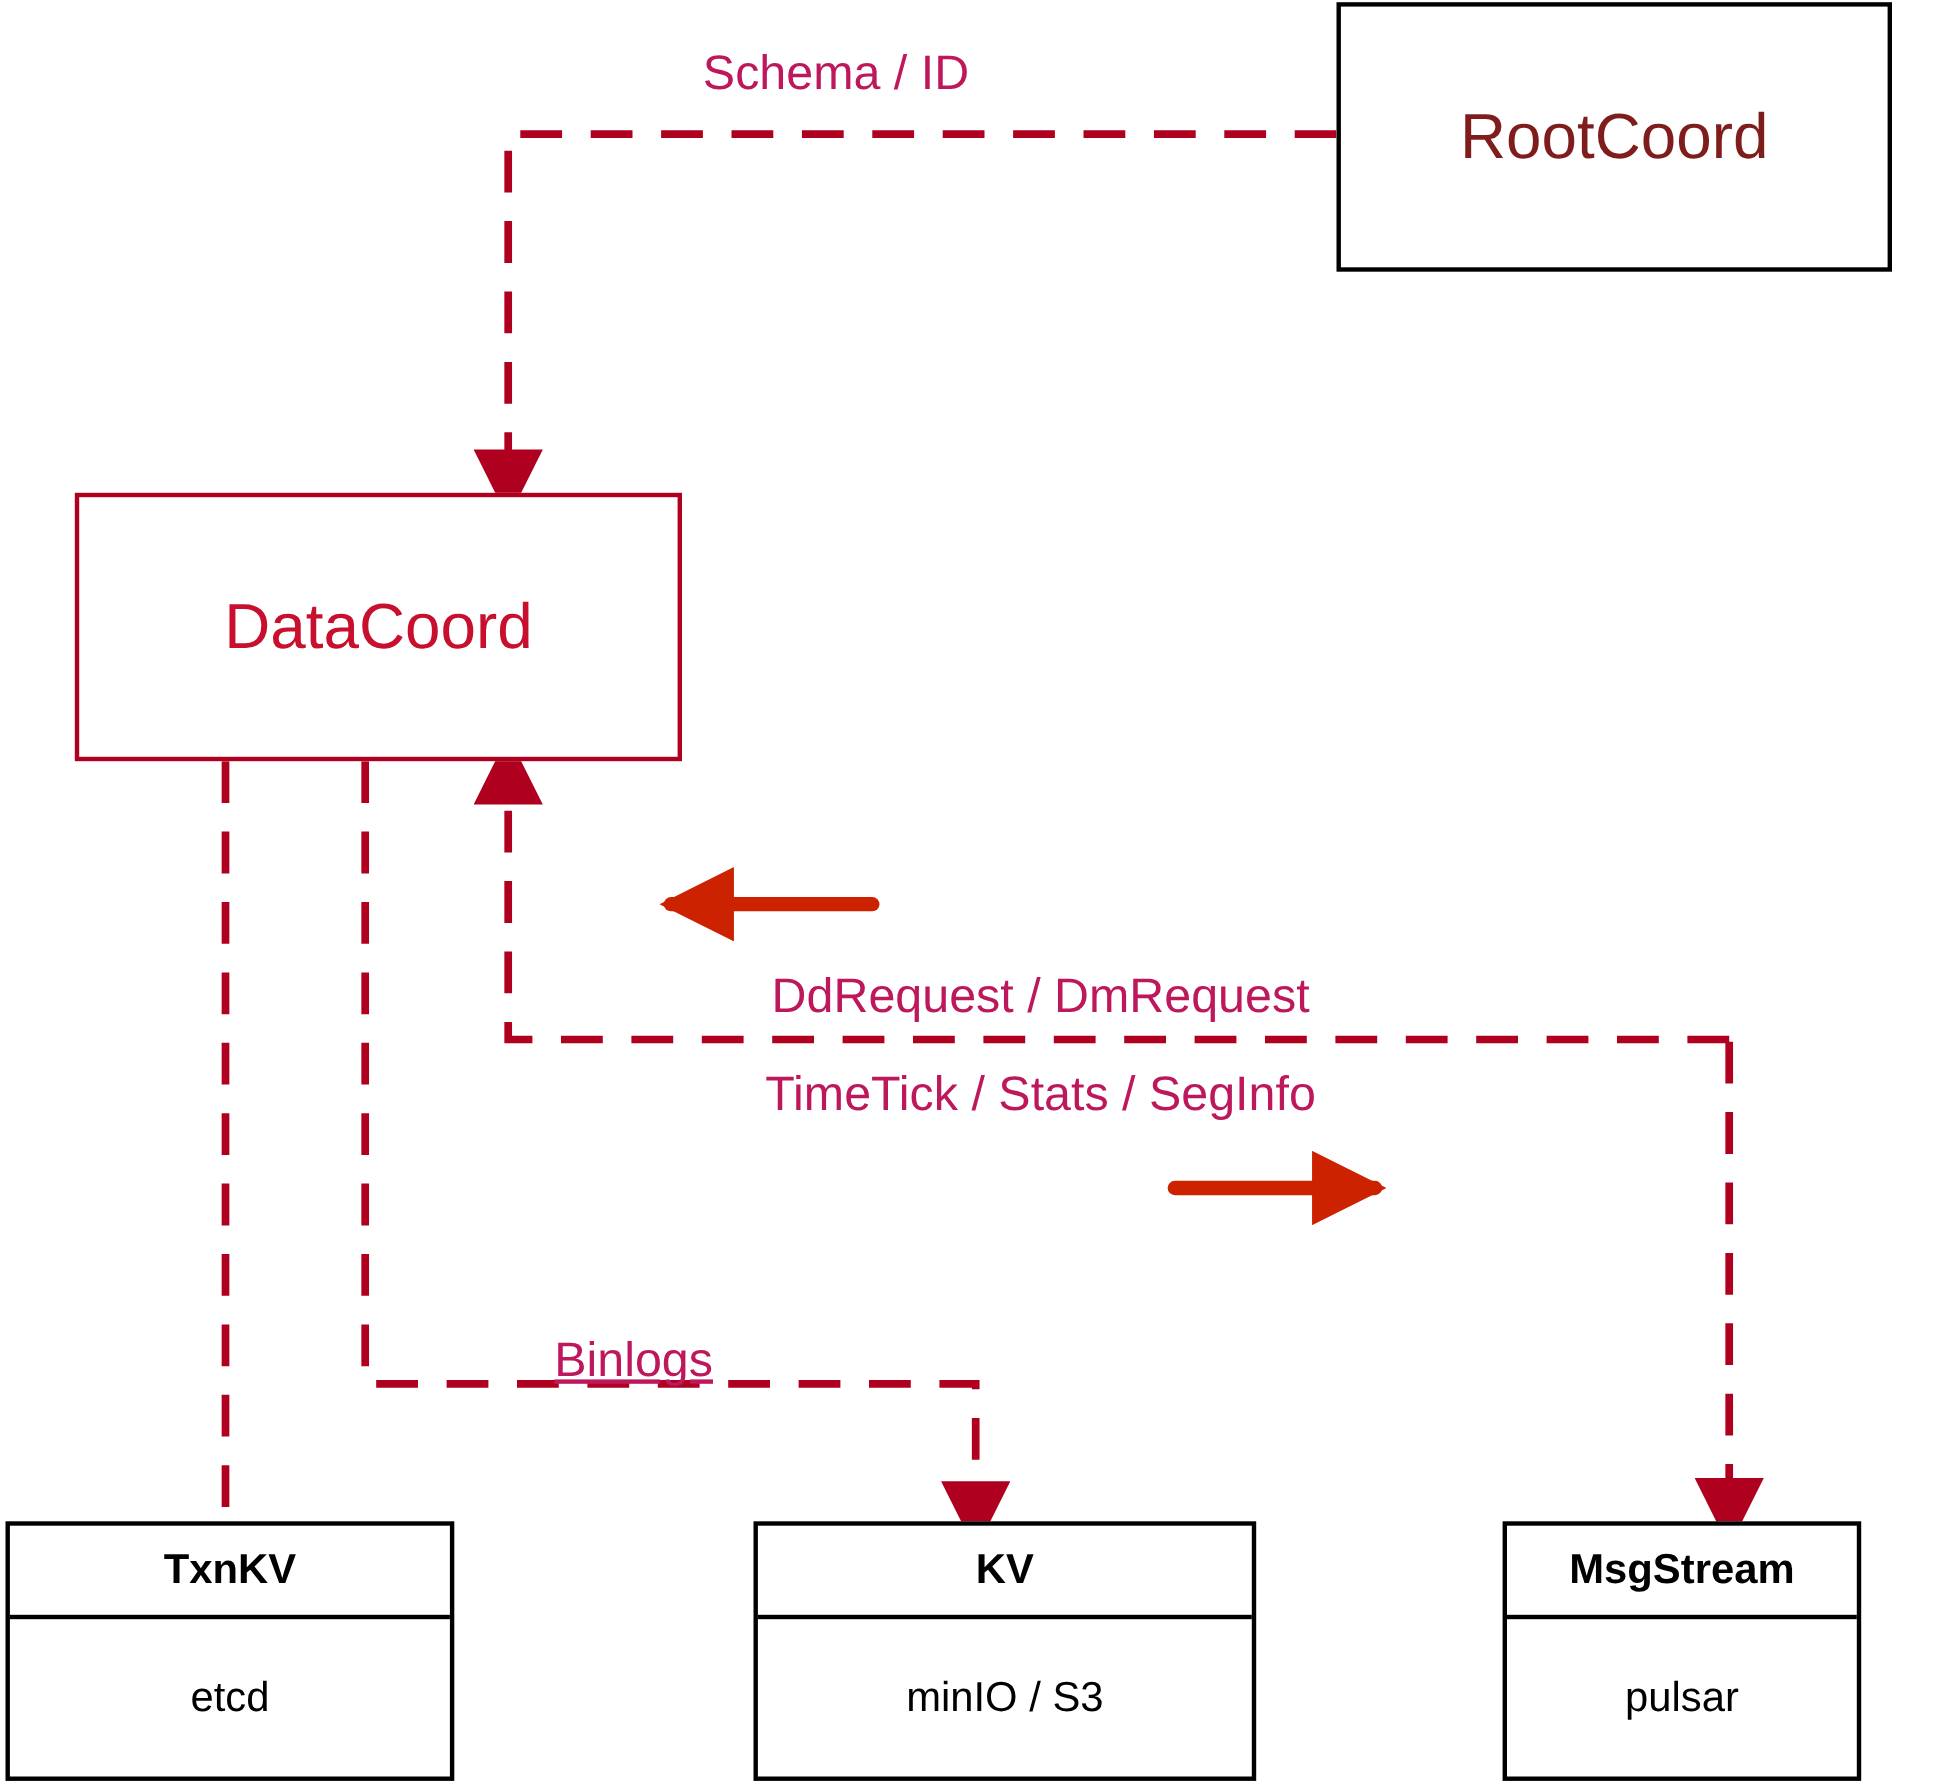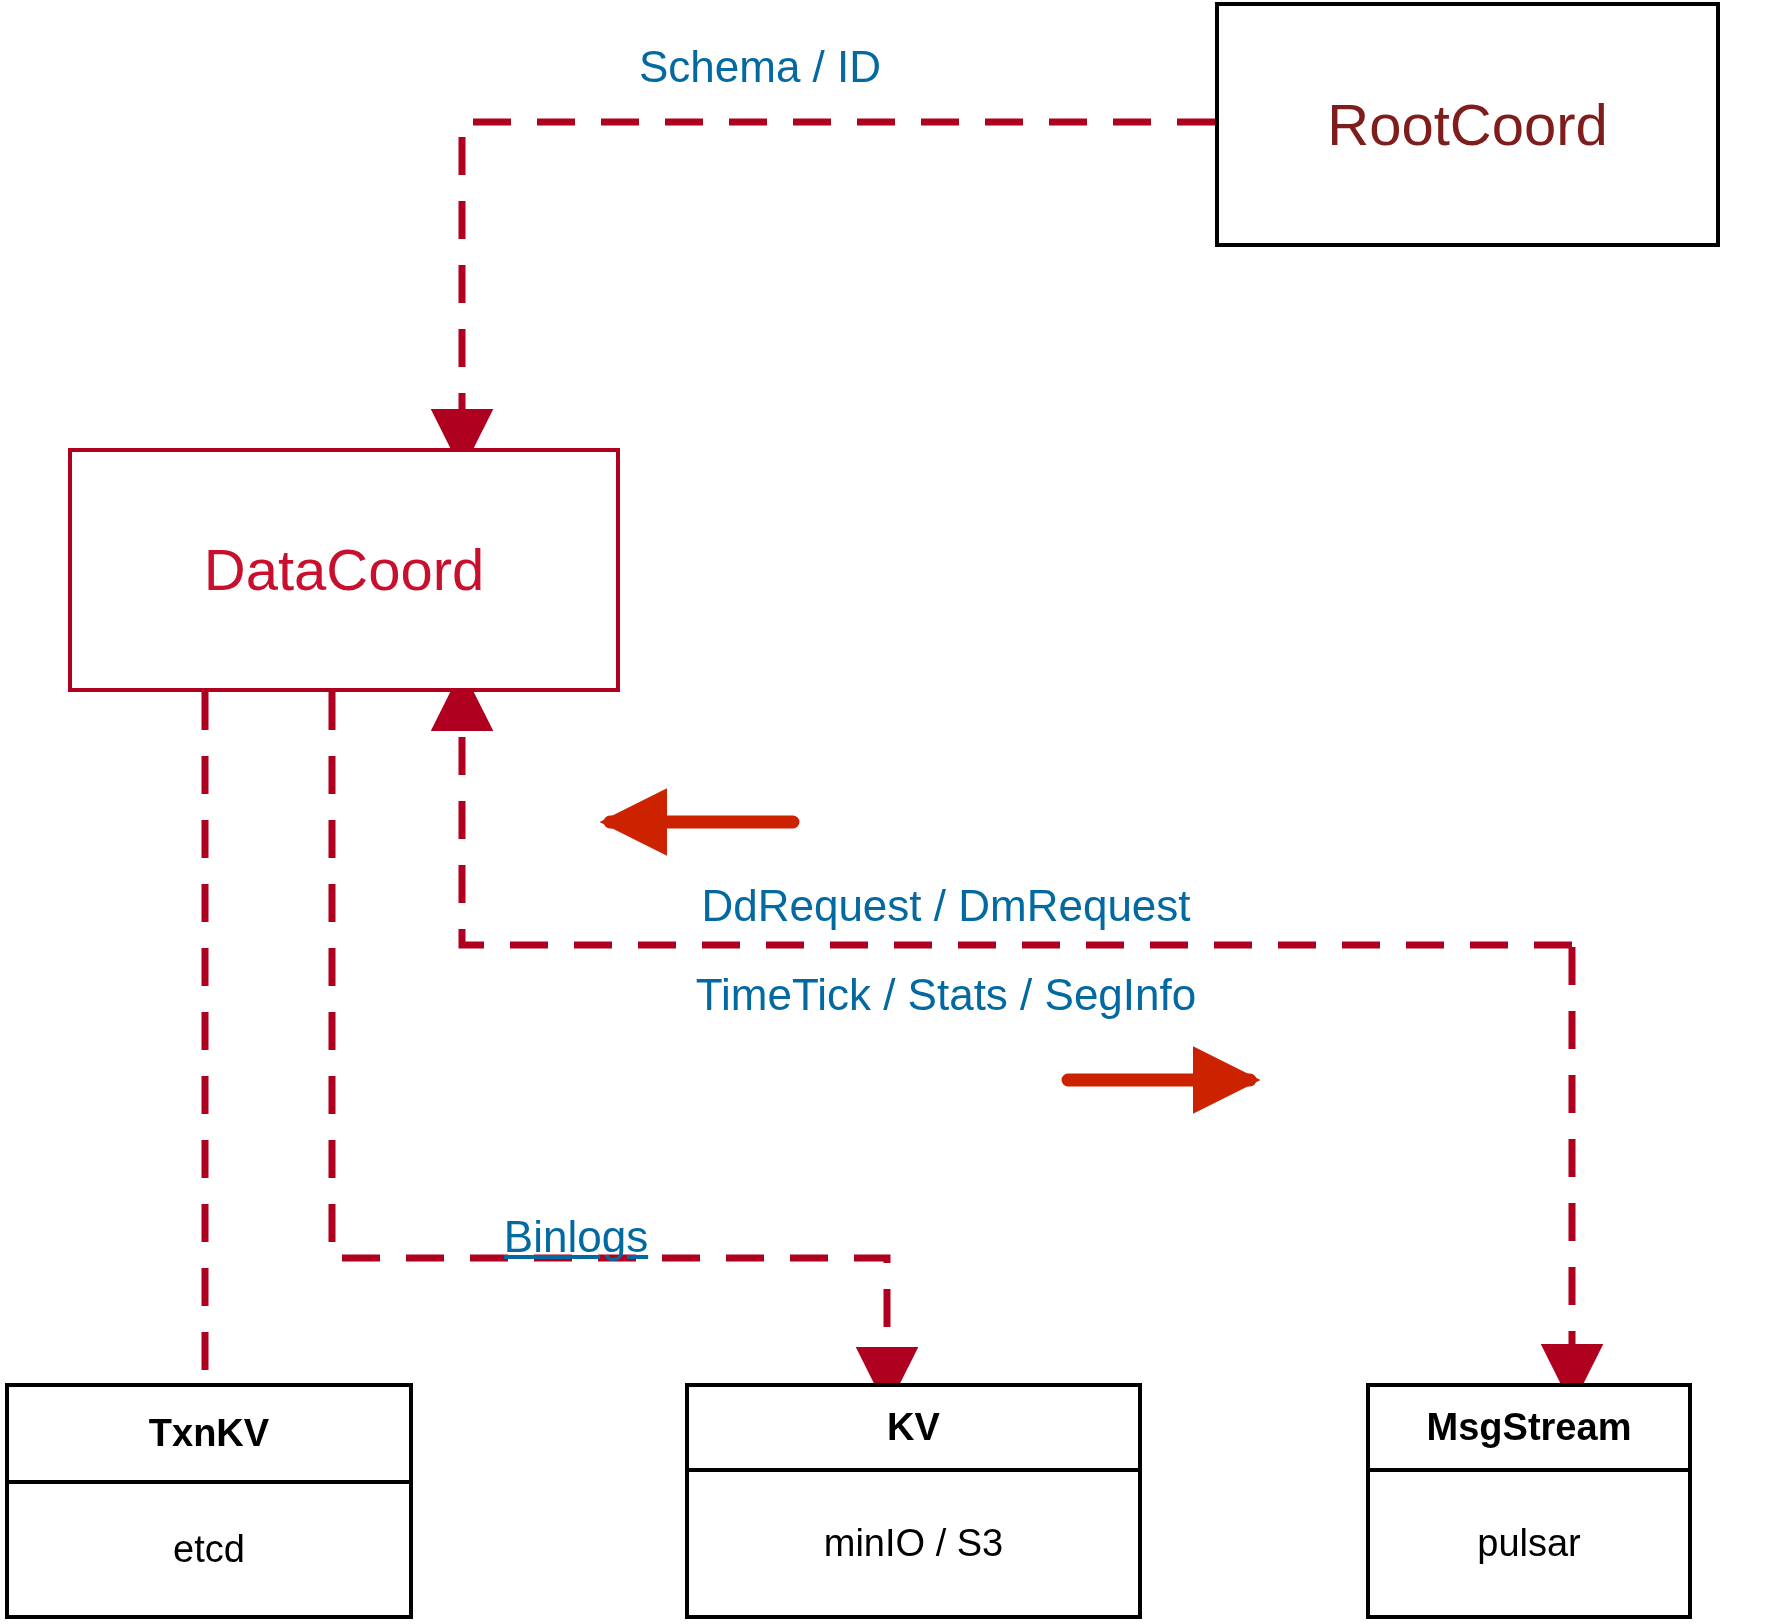--- a/index.html
+++ b/index.html
@@ -74,21 +74,21 @@
     justify-content: center;
     font-size: 38px;
     color: #000000;
     box-sizing: border-box;
     line-height: 1.45;
     text-align: center;
   }
   .edge-label {
     position: absolute;
     font-size: 44px;
-    color: #0369a1;
+    color: #be185d;
     white-space: nowrap;
     line-height: 1;
   }
   .edge-label.center {
     transform: translateX(-50%);
     text-align: center;
   }
 </style>
 </head>
 <body>
@@ -137,21 +137,21 @@
 
   <div class="node-box node-plain" style="left:1215px; top:2px; width:505px; height:245px;">
     <span class="node-title">RootCoord</span>
   </div>
 
   <div class="node-box node-accent" style="left:68px; top:448px; width:552px; height:244px;">
     <span class="node-title">DataCoord</span>
   </div>
 
   <div class="node-box node-split" style="left:5px; top:1383px; width:408px; height:236px;">
-    <div class="split-head" style="height:97px;">TxnKV</div>
+    <div class="split-head" style="height:85px;">TxnKV</div>
     <div class="split-body">
       <div>etcd</div>
     </div>
   </div>
 
   <div class="node-box node-split" style="left:685px; top:1383px; width:457px; height:236px;">
     <div class="split-head" style="height:85px;">KV</div>
     <div class="split-body">
       <div>minIO / S3</div>
     </div>

